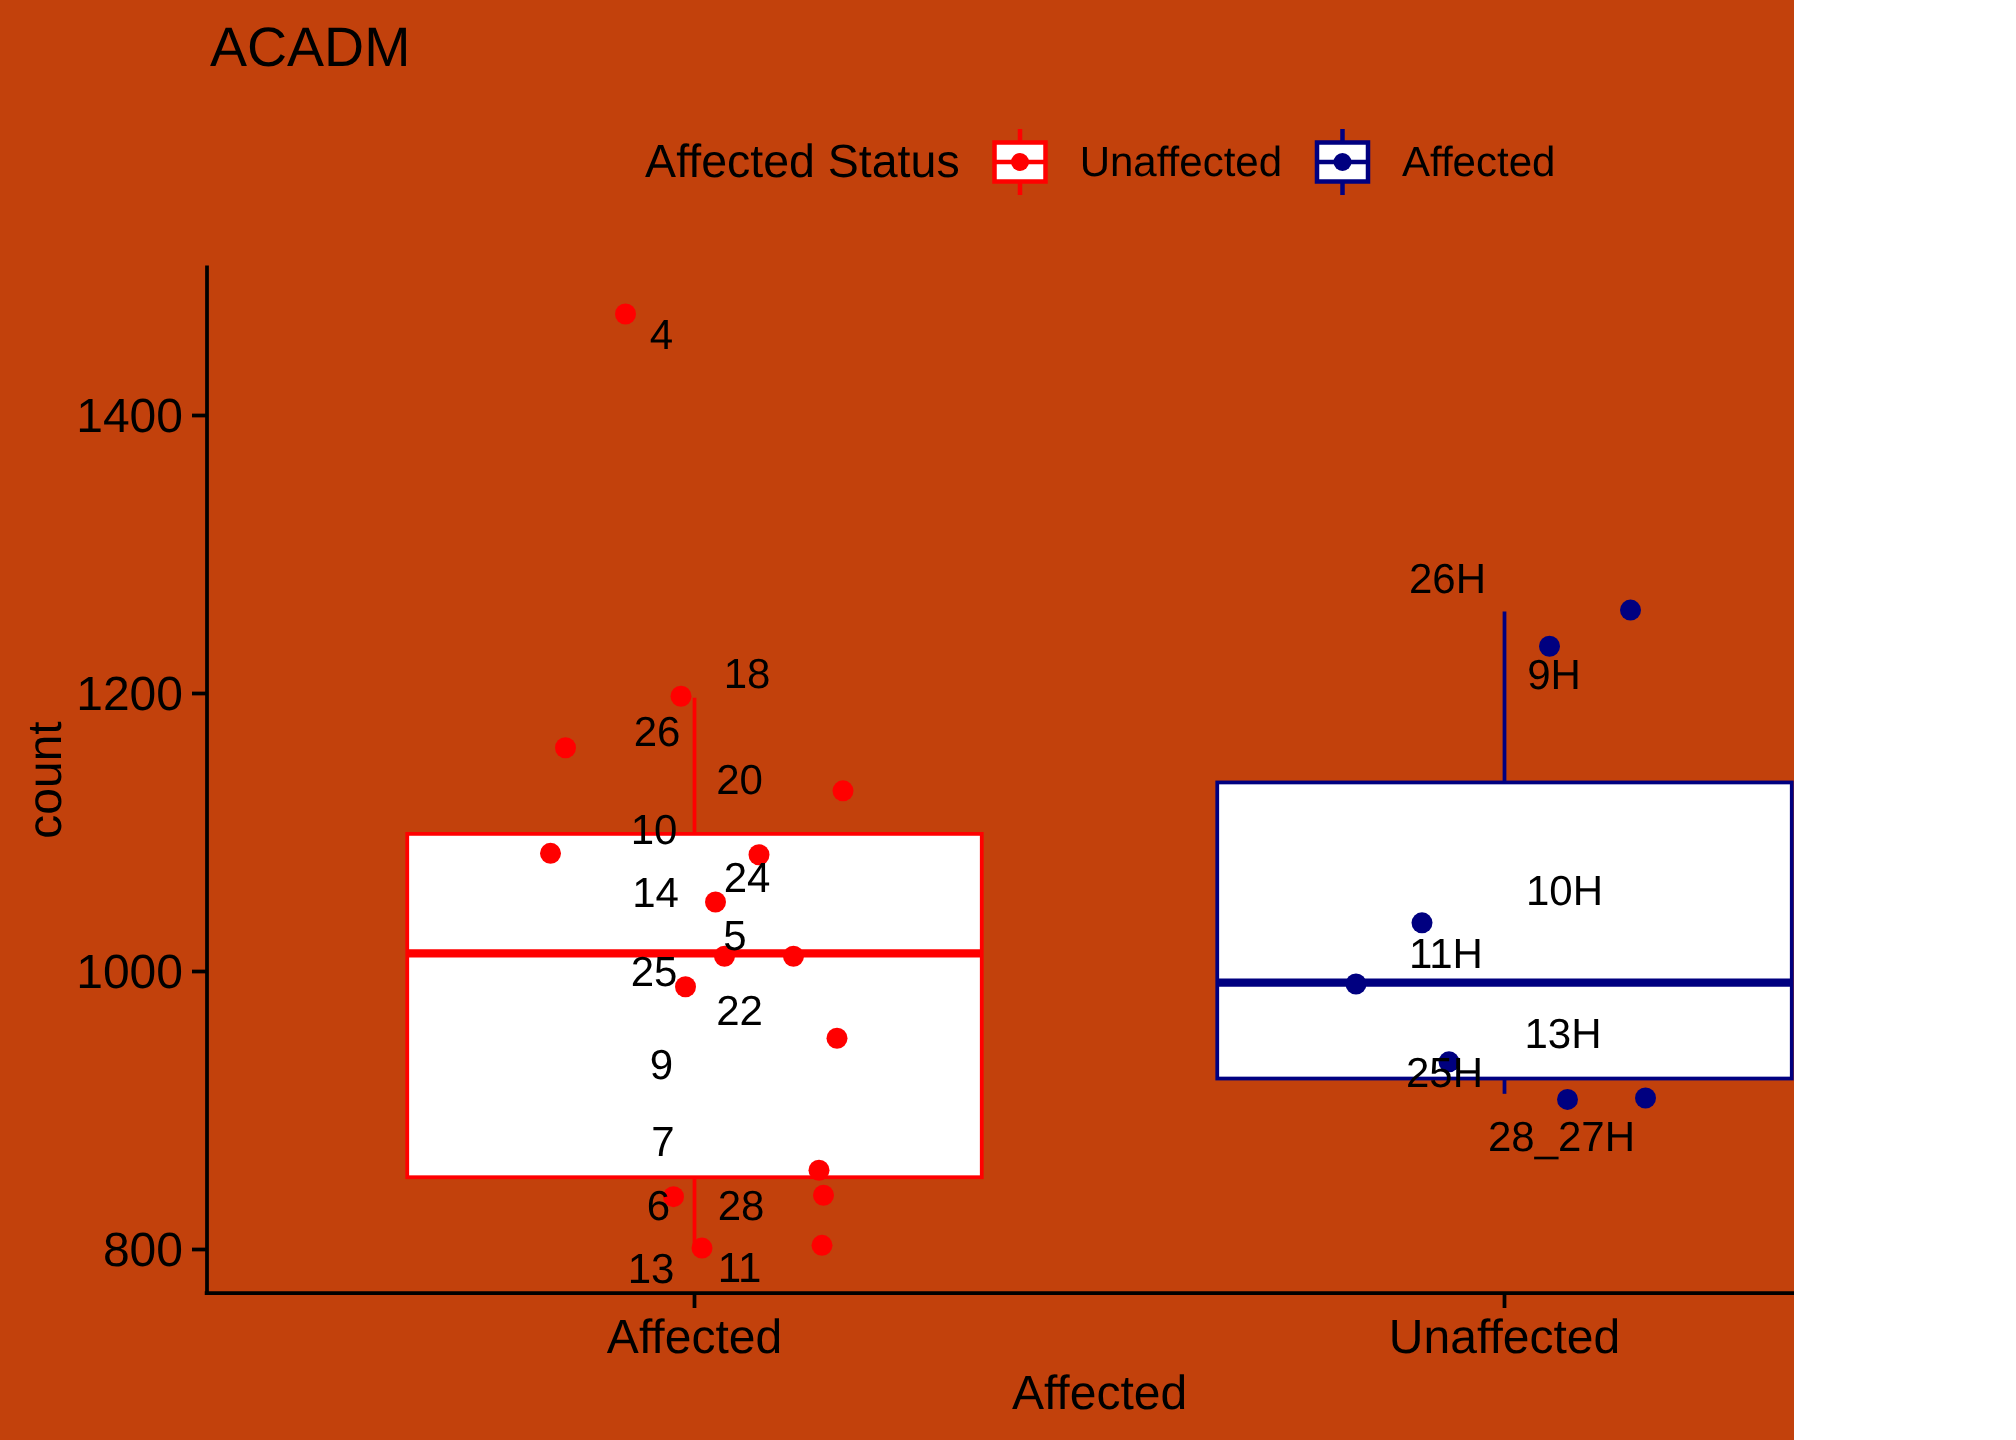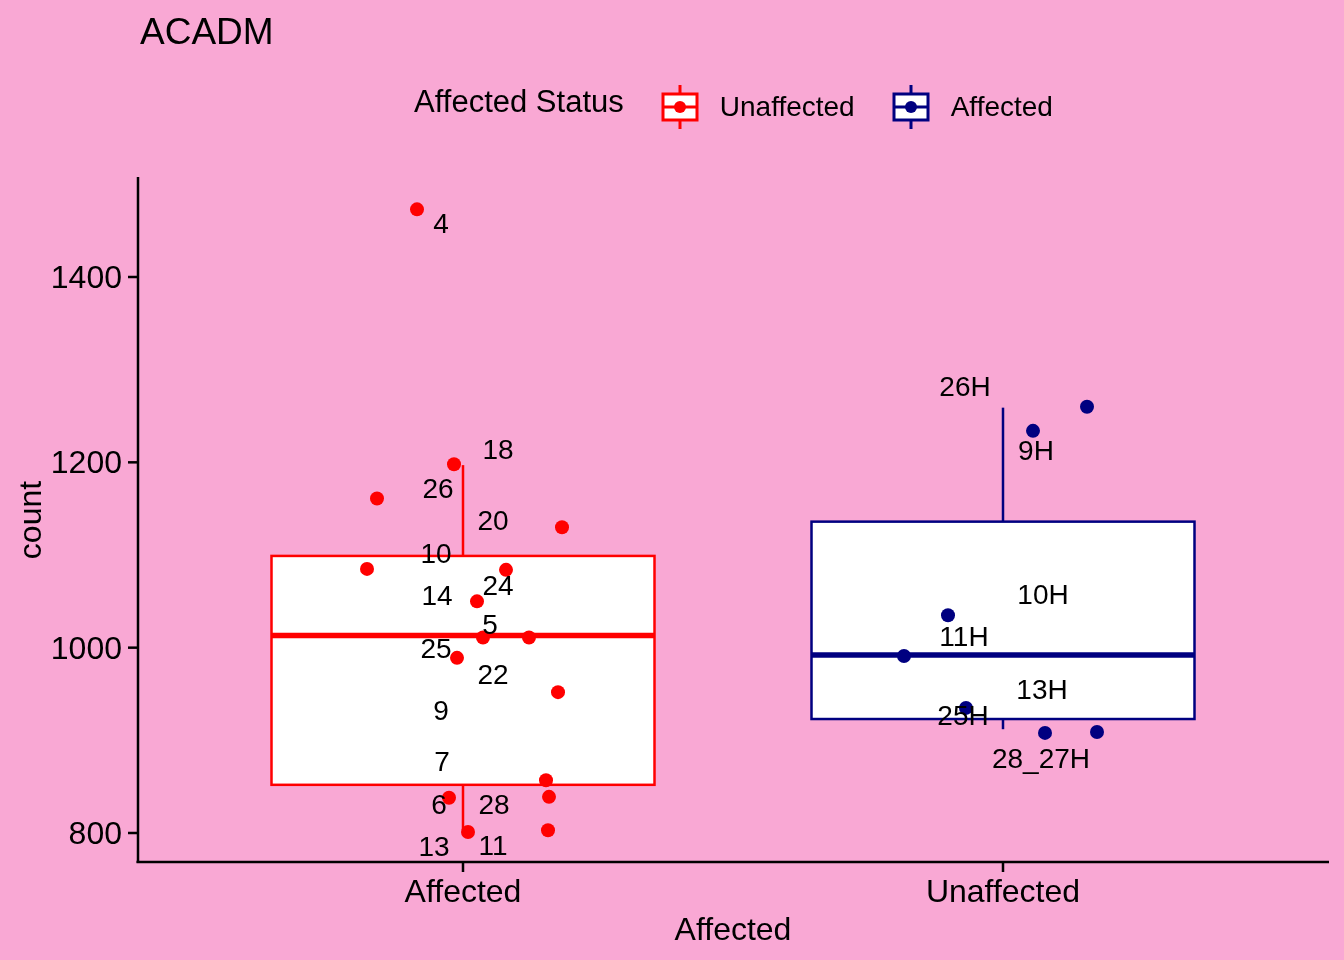--- a/index.html
+++ b/index.html
@@ -1,25 +1,25 @@
 <!DOCTYPE html>
 <html><head>
 <meta charset="utf-8">
 <style>
   html,body{margin:0;padding:0;background:#fff;}
   .figure{
-    position:relative;width:1344px;height:960px;background:#f9a8d4;overflow:hidden;
+    position:relative;width:1196px;height:960px;background:#c2410c;overflow:hidden;
     font-family:"Liberation Sans", sans-serif;color:#000;
   }
   .chart-title{
     position:absolute;left:140px;top:12px;font-size:37px;line-height:1.1;color:#000;white-space:nowrap;
   }
   .legend{
     position:absolute;left:138px;width:1191px;top:84px;height:48px;
-    display:flex;justify-content:center;align-items:flex-start;gap:36px;
+    display:flex;justify-content:center;align-items:center;gap:20px;
   }
   .legend-title{font-size:31px;white-space:nowrap;}
   .legend-item{display:flex;align-items:center;gap:20px;}
   .legend-label{font-size:28px;white-space:nowrap;}
   .key-icon{display:block;}
   .y-axis-title{
     position:absolute;left:30px;top:520px;font-size:32px;white-space:nowrap;
     transform:translate(-50%,-50%) rotate(-90deg);
   }
   .x-axis-title{

